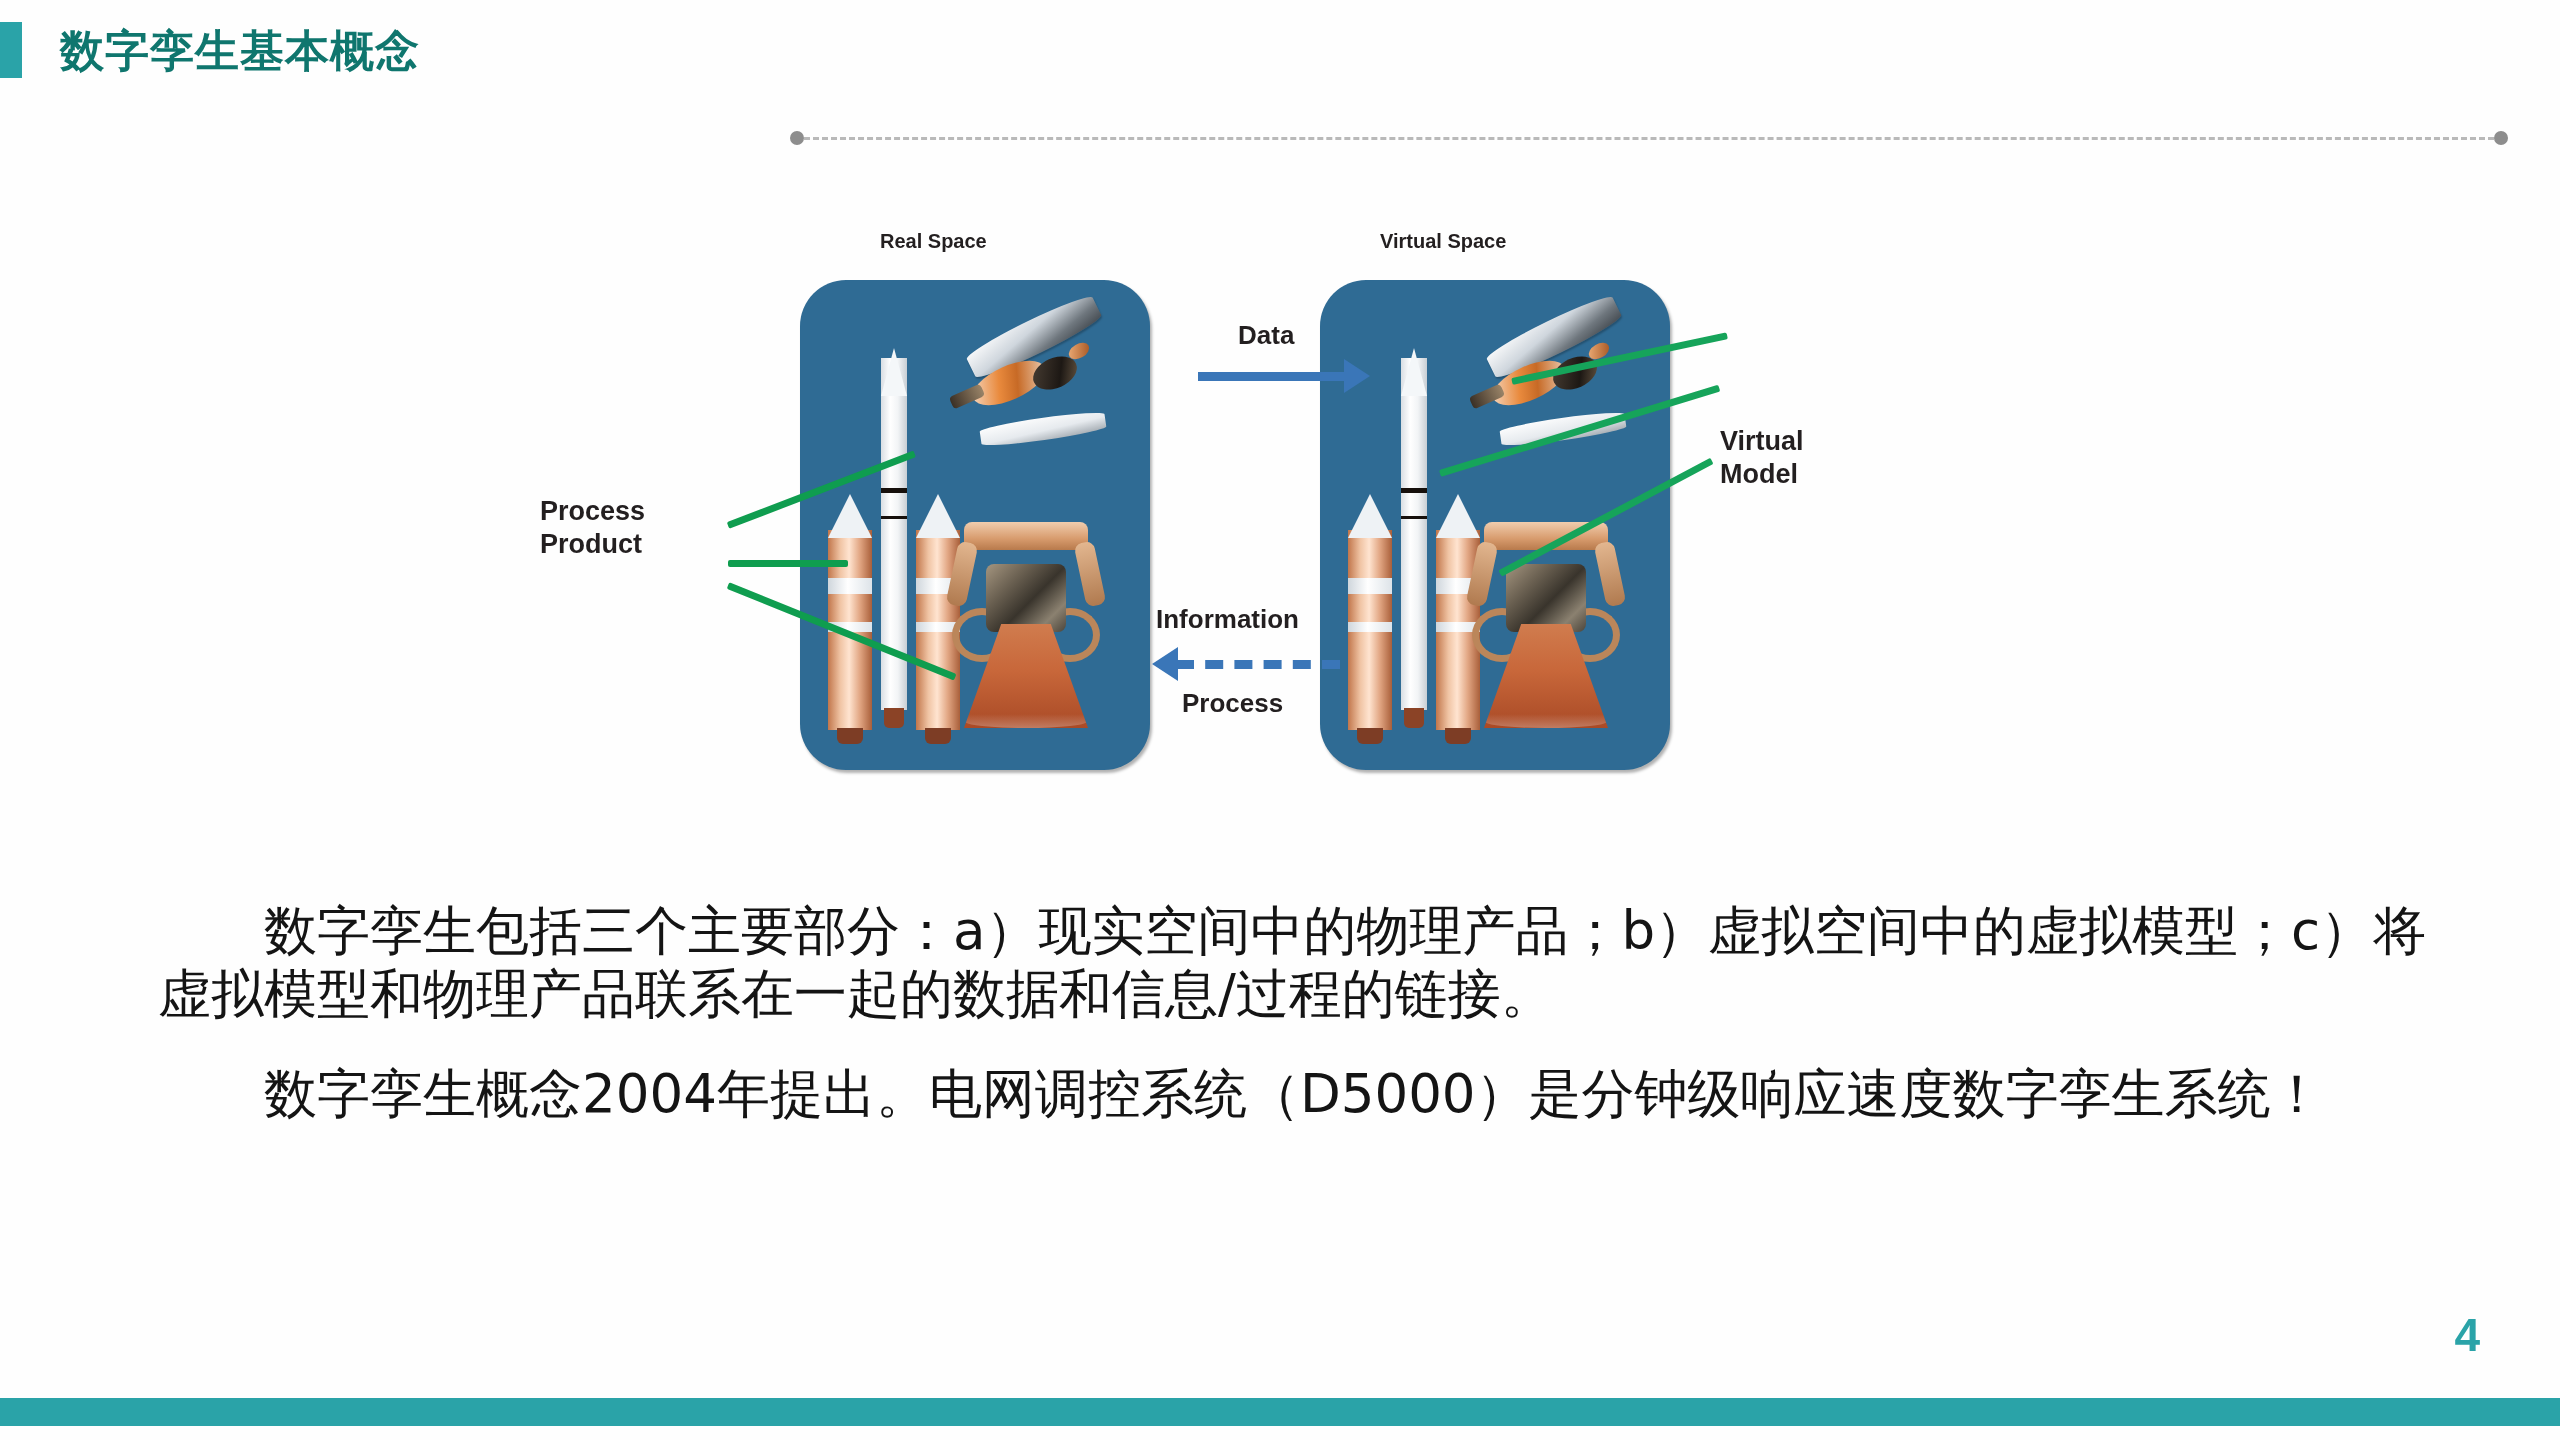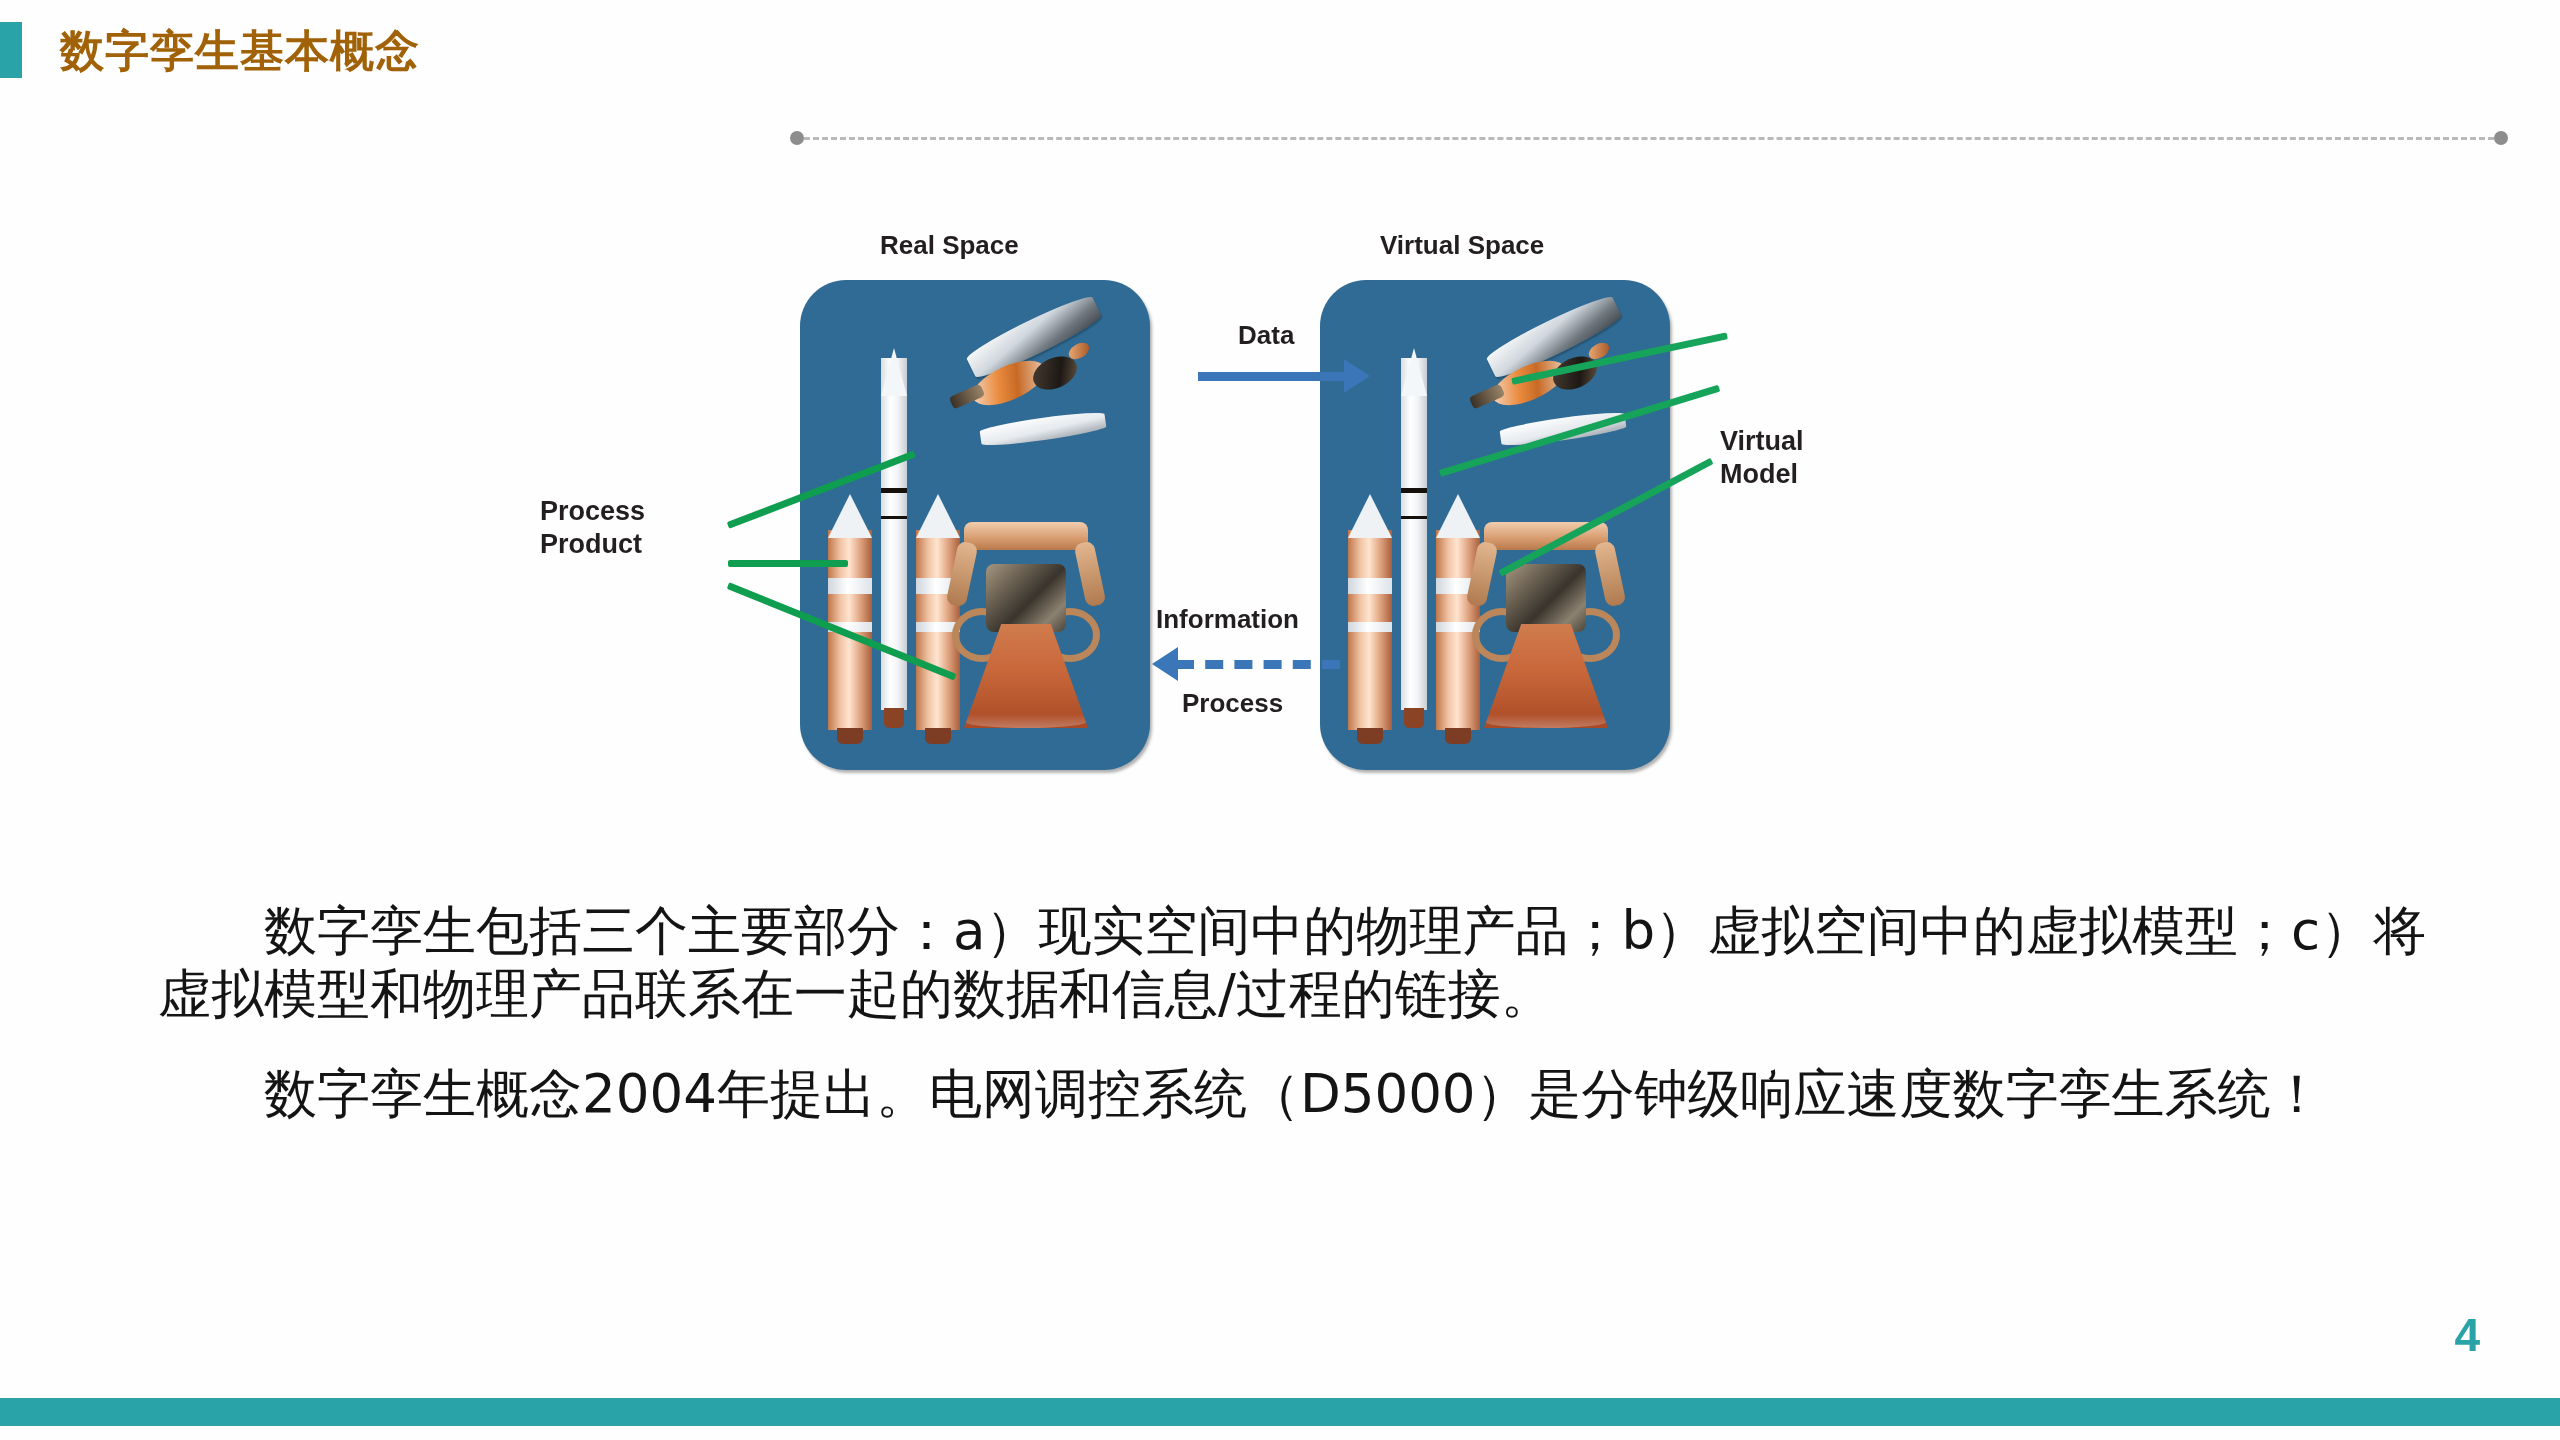--- a/index.html
+++ b/index.html
@@ -12,42 +12,42 @@
   }
   .slide{position:absolute;inset:0;background:#fefefe;}
 
   
   .title-accent{
     position:absolute;left:0;top:22px;width:22px;height:56px;
     background:#2aa3a8;
   }
   .slide-title{
     position:absolute;left:60px;top:22px;
-    font-size:44px;font-weight:bold;color:#a16207;
+    font-size:44px;font-weight:bold;color:#0f766e;
     letter-spacing:1px;white-space:nowrap;
   }
   .title-rule{
     position:absolute;left:790px;top:131px;width:1718px;height:14px;
   }
   .title-rule .dash-line{
     position:absolute;left:14px;top:6px;right:14px;height:0;
     border-top:3px dashed #b9b9b9;
   }
   .title-rule .dot{
     position:absolute;top:0;width:14px;height:14px;border-radius:50%;
     background:#8d8d8d;
   }
   .title-rule .dot.left{left:0;}
   .title-rule .dot.right{right:0;}
 
   
   .diagram{position:absolute;left:560px;top:230px;width:1440px;height:600px;}
 
   .space-label{
-    position:absolute;font-size:26px;font-weight:bold;color:#231f20;
+    position:absolute;font-size:20px;font-weight:bold;color:#231f20;
     white-space:nowrap;
   }
   .space-label.real{left:320px;top:0px;}
   .space-label.virtual{left:820px;top:0px;}
 
   .panel{
     position:absolute;top:50px;width:350px;height:490px;
     background:#2f6b94;border-radius:46px;
     box-shadow:2px 3px 3px rgba(0,0,0,.30);
   }

